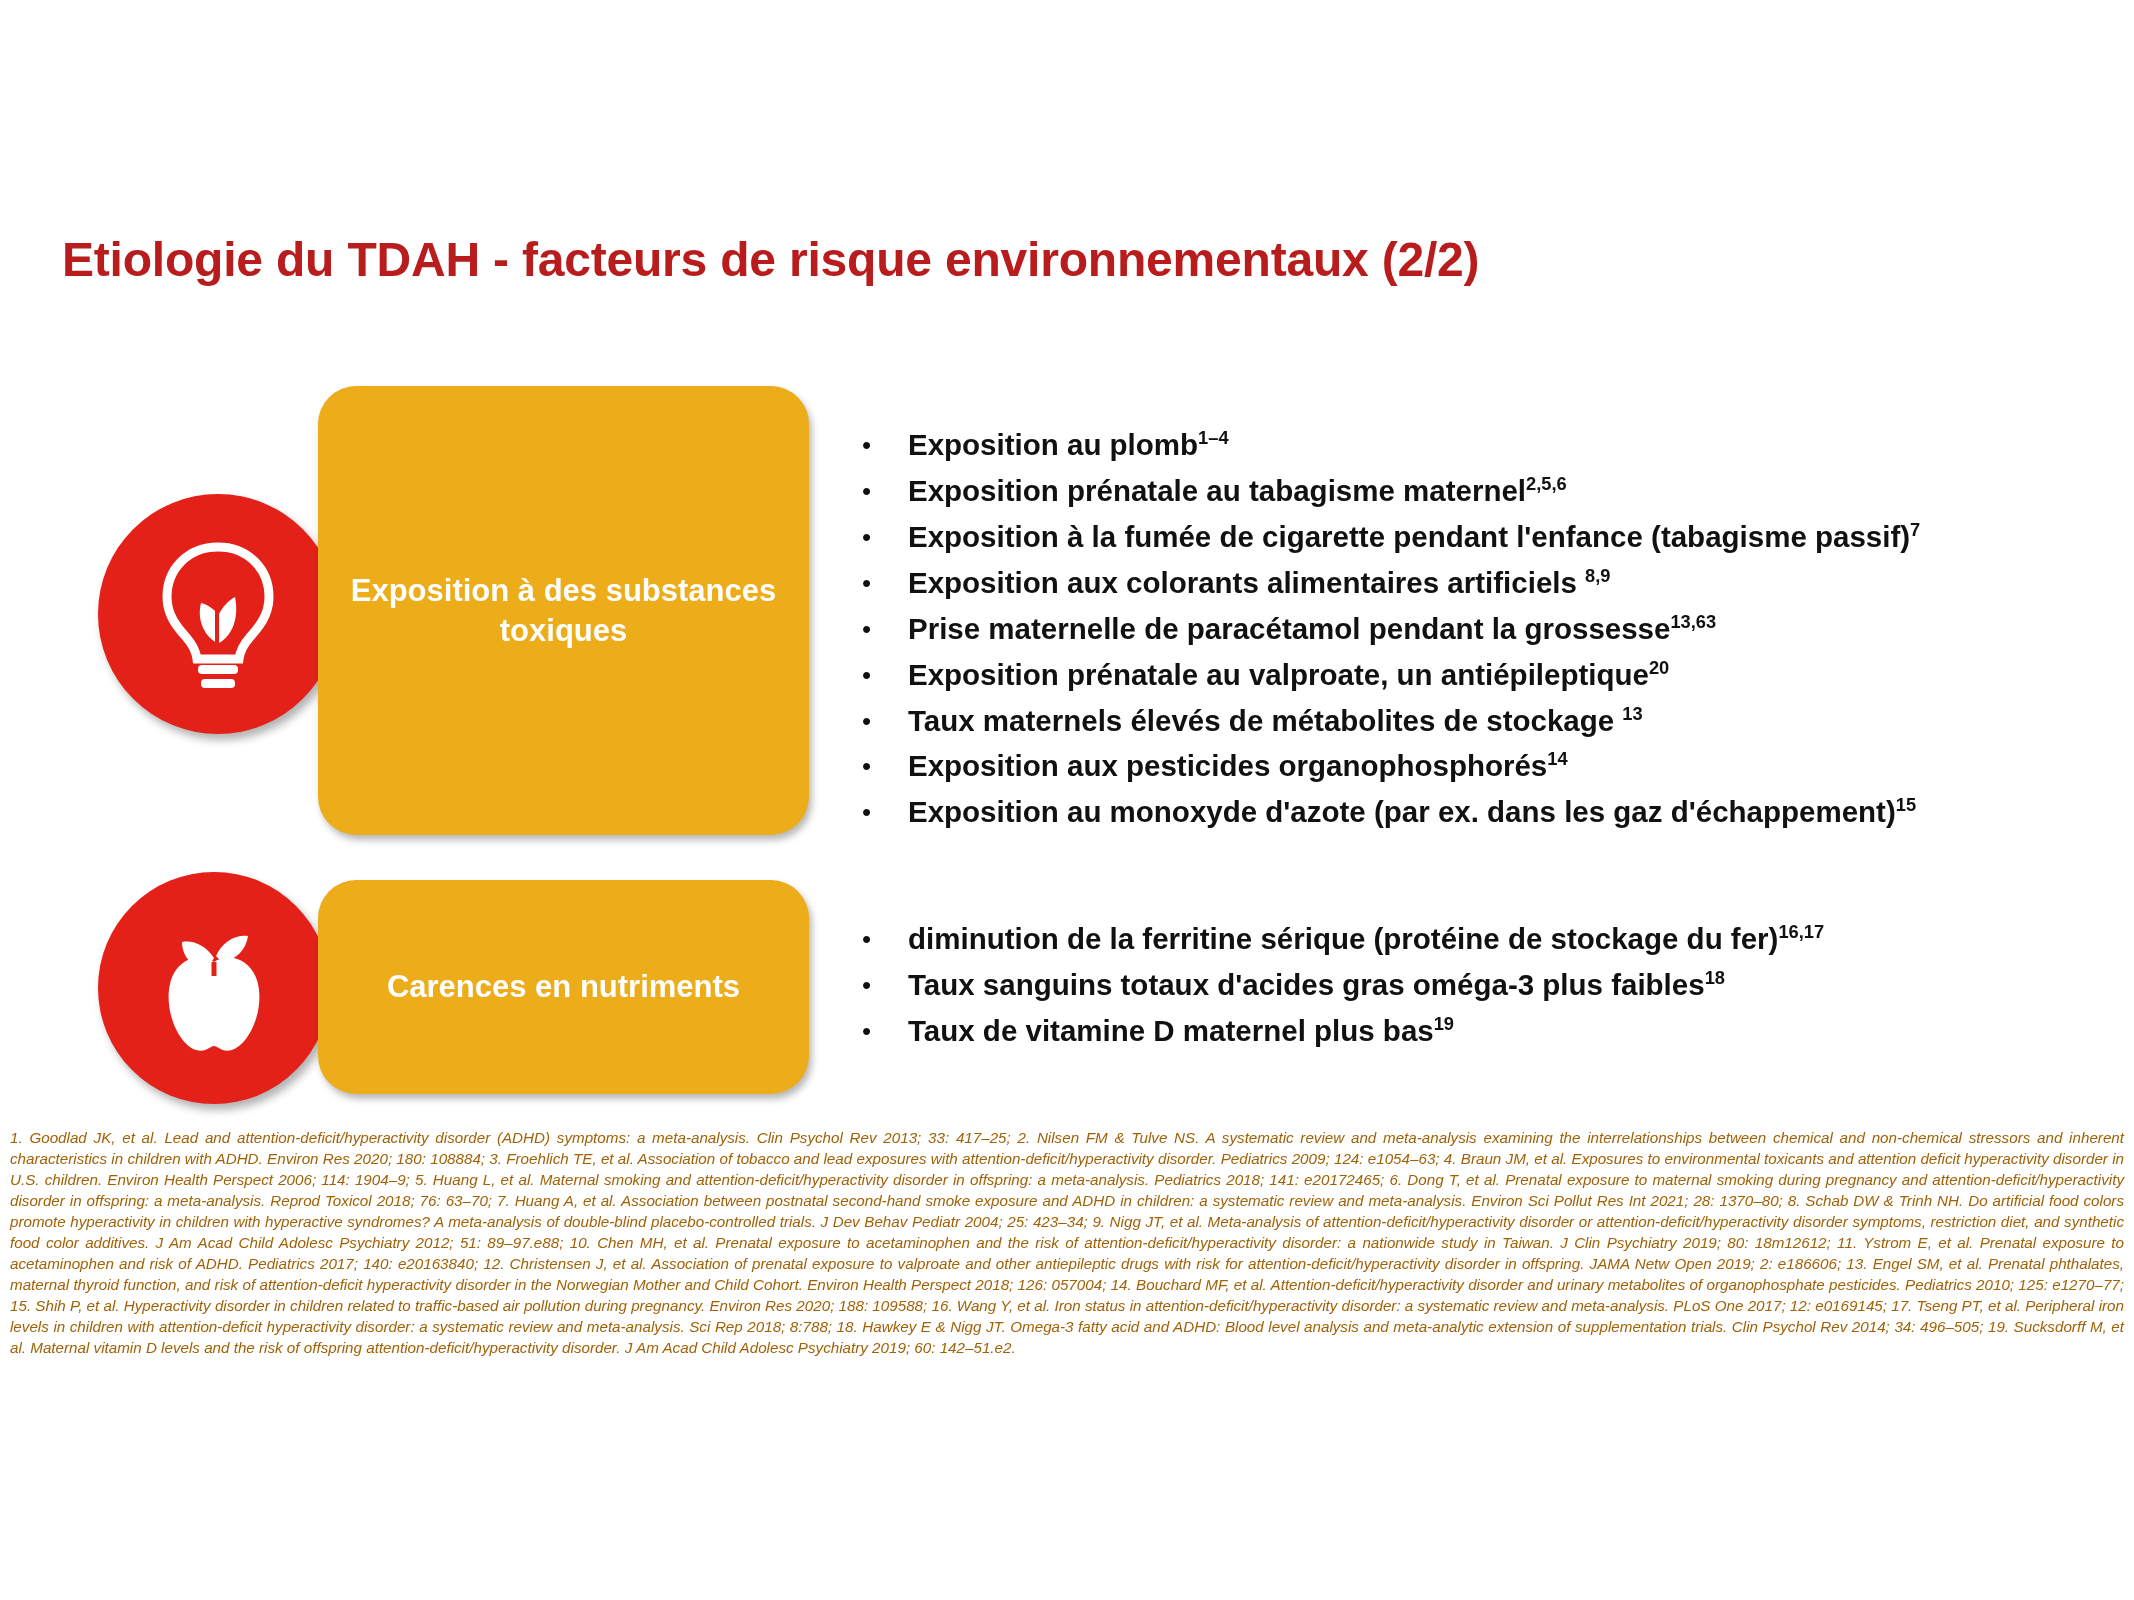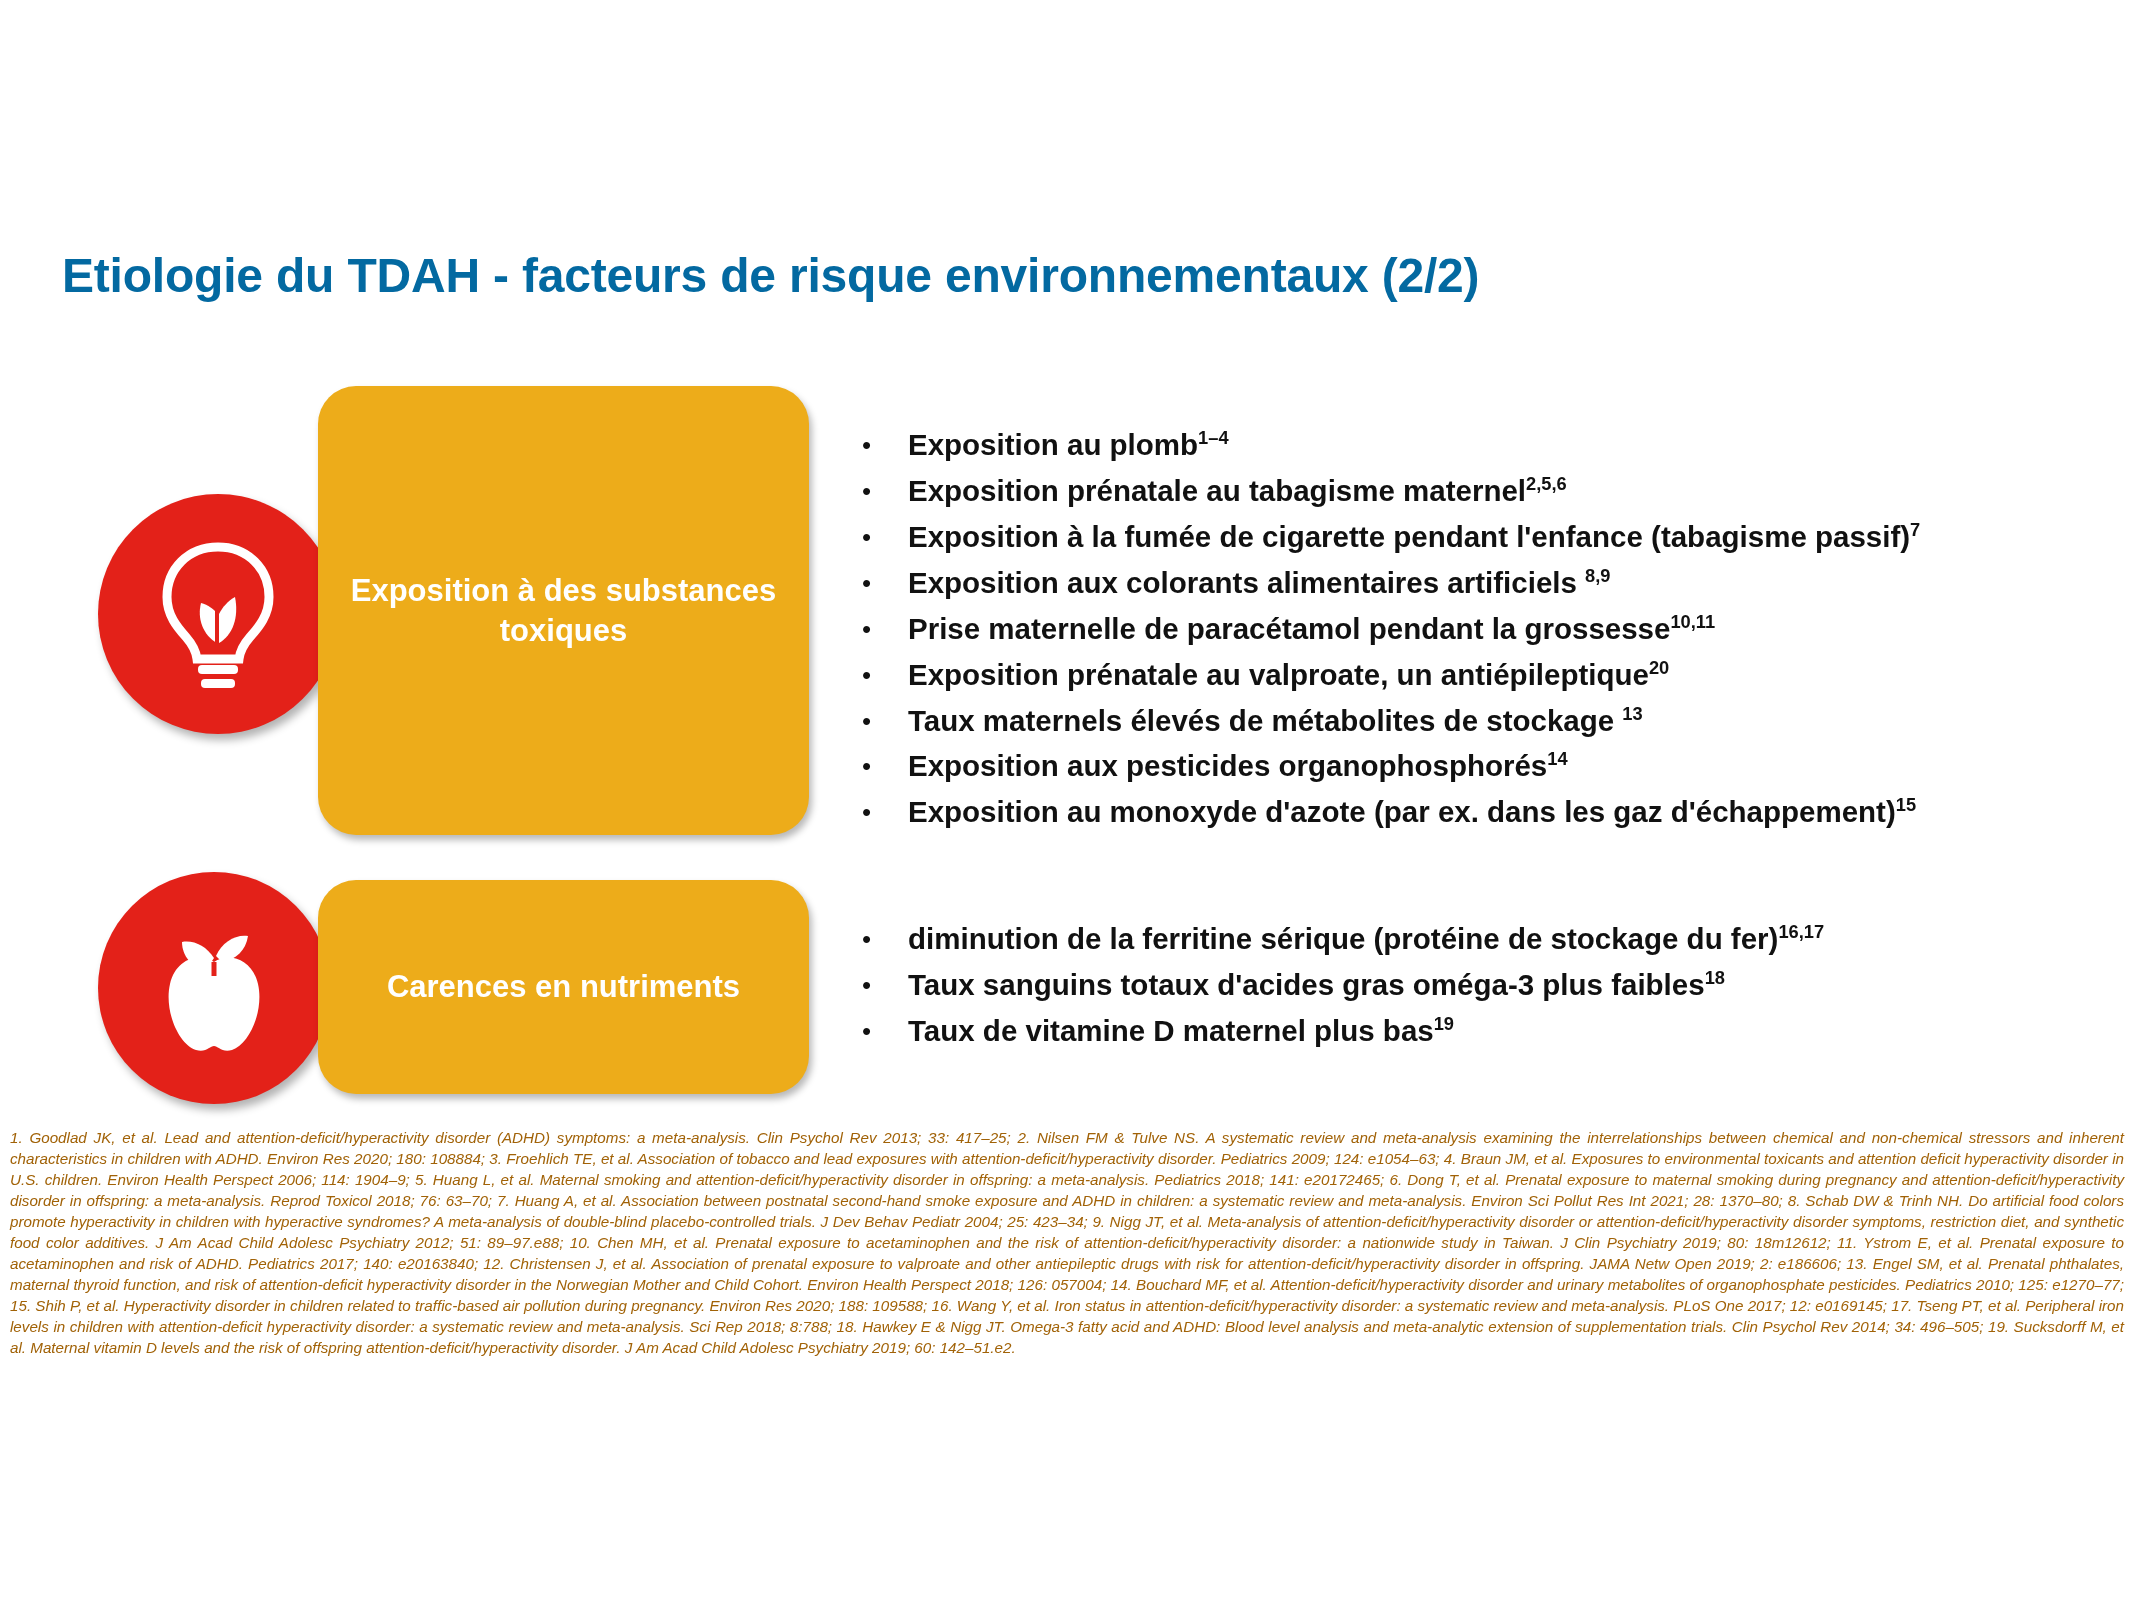--- a/index.html
+++ b/index.html
@@ -17,24 +17,24 @@
   }
 
   .slide {
     position: absolute;
     inset: 0;
   }
 
   .slide-title {
     position: absolute;
     left: 62px;
-    top: 248px;
+    top: 232px;
     font-size: 48px;
     font-weight: bold;
-    color: #0369a1;
+    color: #b91c1c;
     letter-spacing: -0.2px;
     white-space: nowrap;
   }
 
   
   .panel {
     position: absolute;
     background: #EDAC1A;
     border-radius: 38px;
     display: flex;
@@ -174,21 +174,21 @@
     <div class="bullet-row">
       <span class="bullet-dot">•</span>
       <span class="bullet-text"><span>Exposition à la fumée de cigarette pendant l'enfance (tabagisme passif)</span><sup>7</sup></span>
     </div>
     <div class="bullet-row">
       <span class="bullet-dot">•</span>
       <span class="bullet-text"><span>Exposition aux colorants alimentaires artificiels </span><sup>8,9</sup></span>
     </div>
     <div class="bullet-row">
       <span class="bullet-dot">•</span>
-      <span class="bullet-text"><span>Prise maternelle de paracétamol pendant la grossesse</span><sup>10,11</sup></span>
+      <span class="bullet-text"><span>Prise maternelle de paracétamol pendant la grossesse</span><sup>13,63</sup></span>
     </div>
     <div class="bullet-row">
       <span class="bullet-dot">•</span>
       <span class="bullet-text"><span>Exposition prénatale au valproate, un antiépileptique</span><sup>20</sup></span>
     </div>
     <div class="bullet-row">
       <span class="bullet-dot">•</span>
       <span class="bullet-text"><span>Taux maternels élevés de métabolites de stockage </span><sup>13</sup></span>
     </div>
     <div class="bullet-row">

